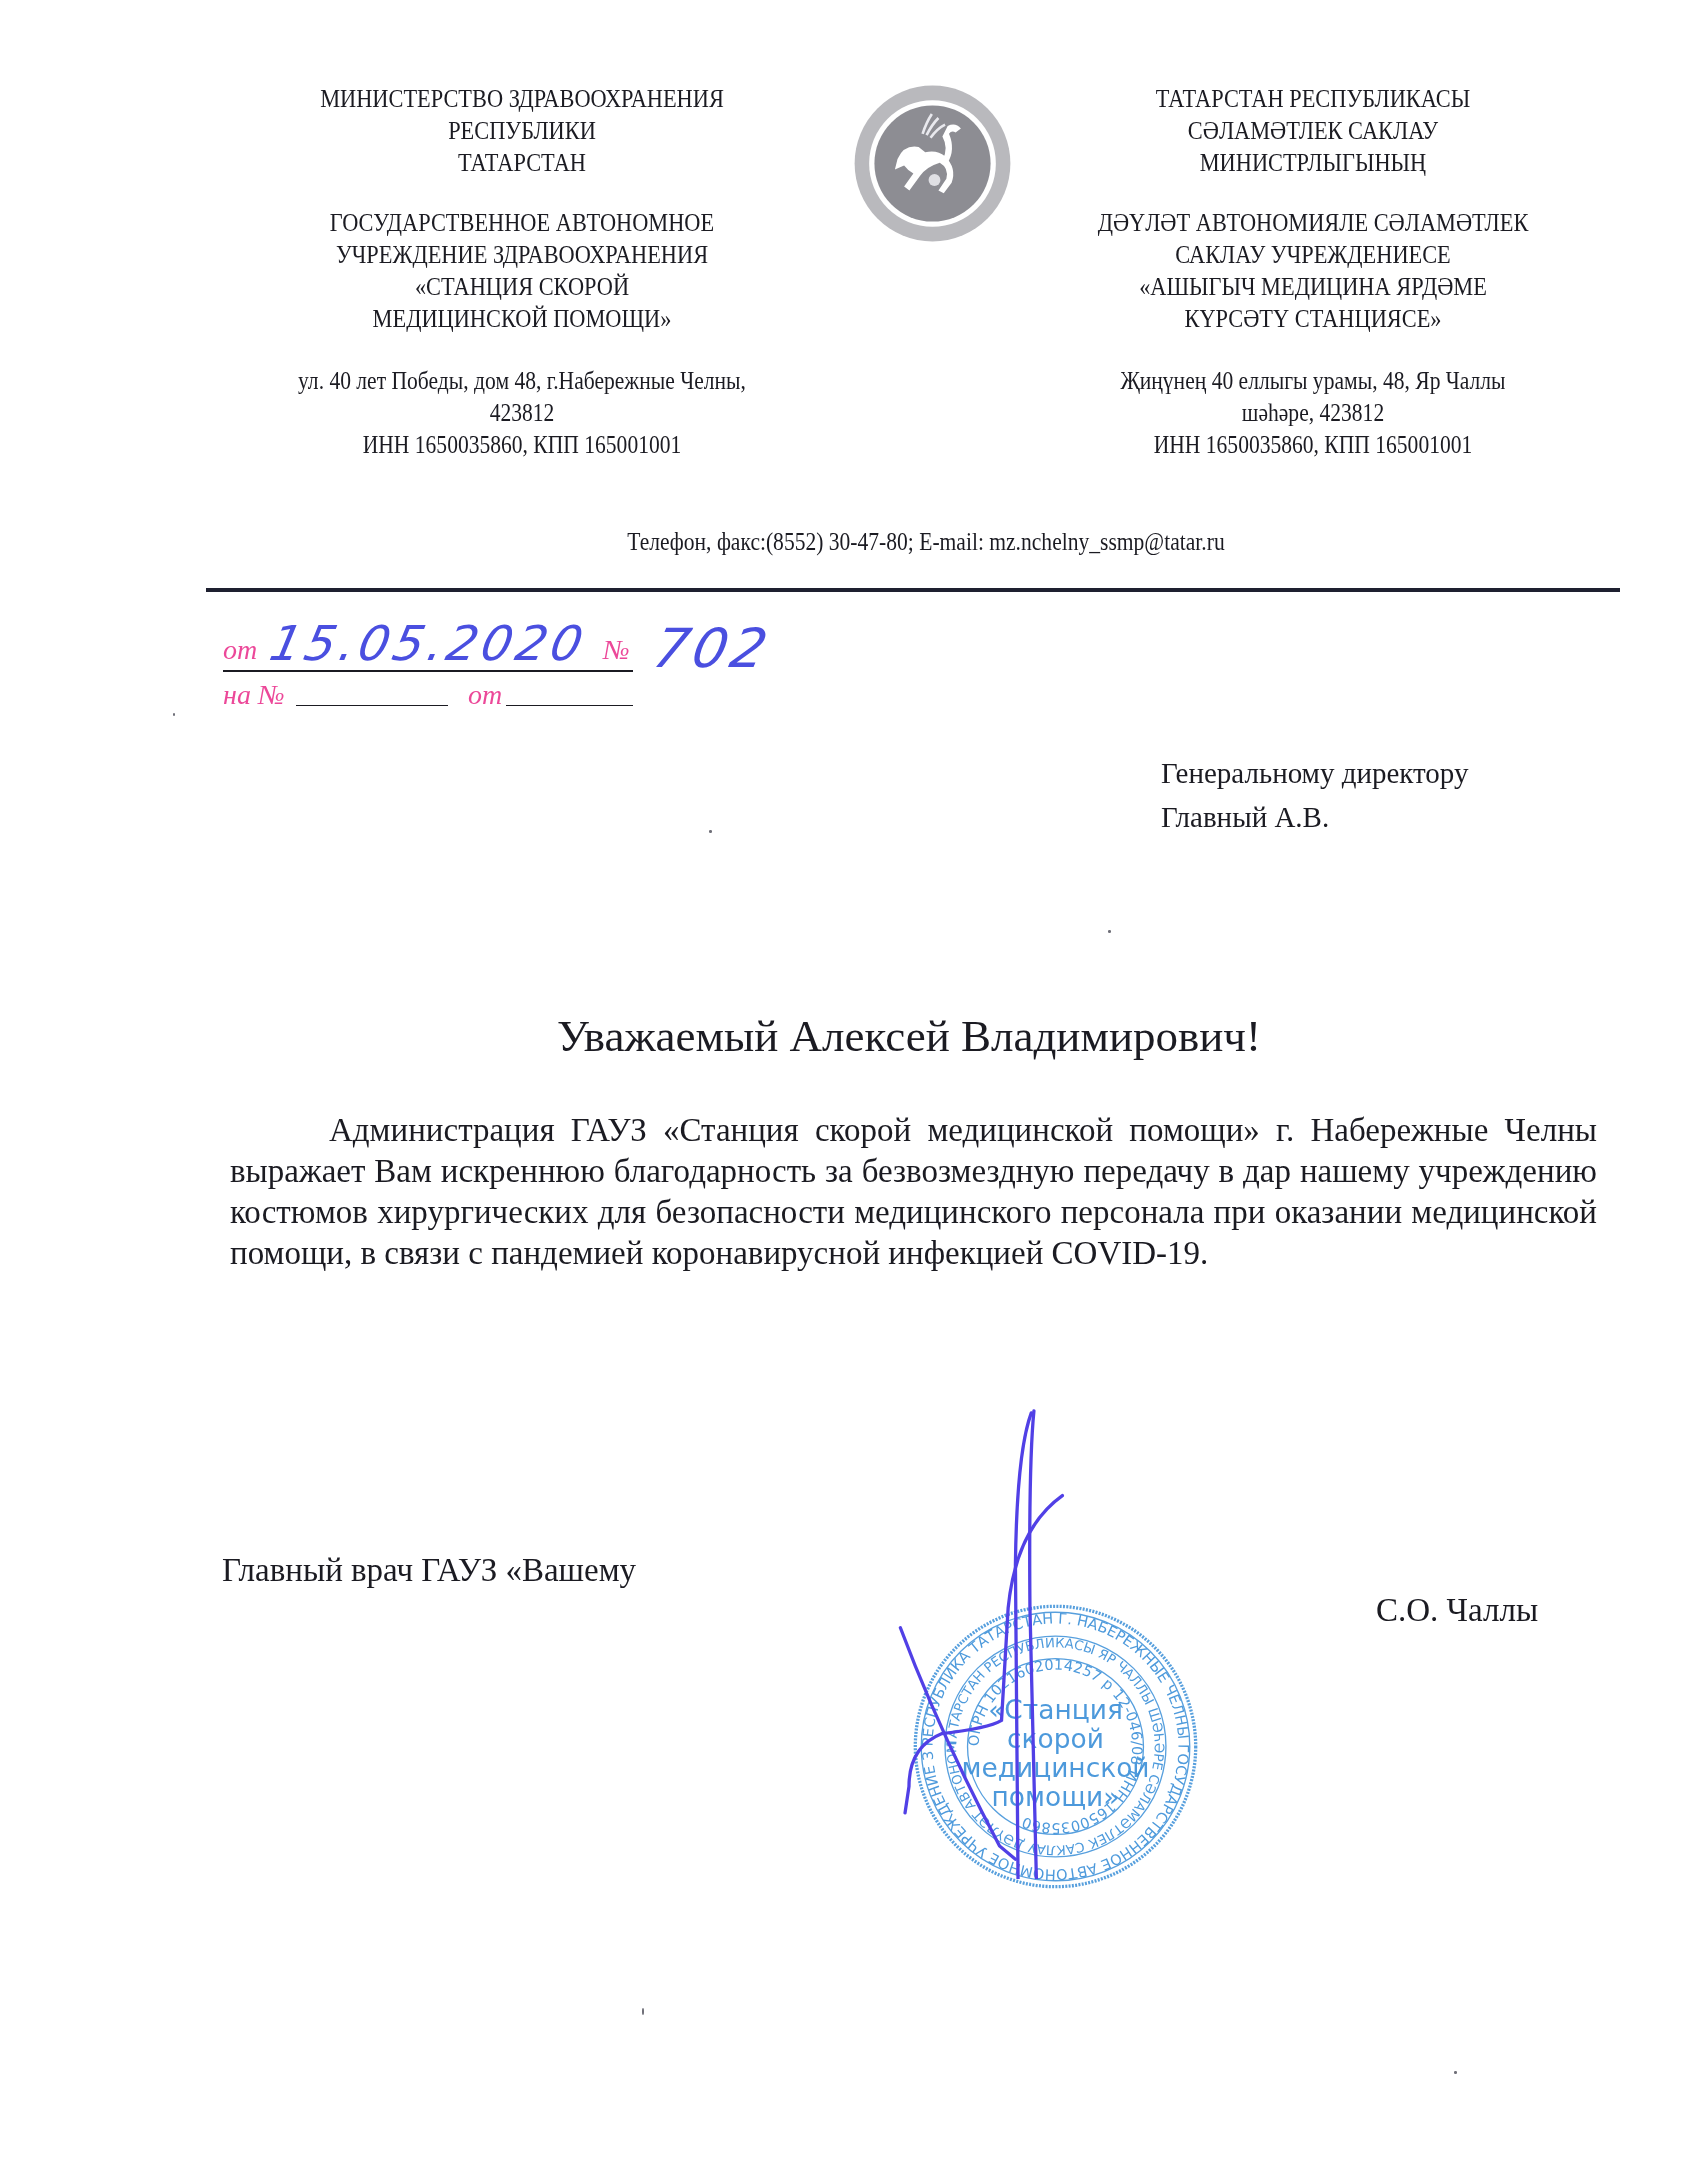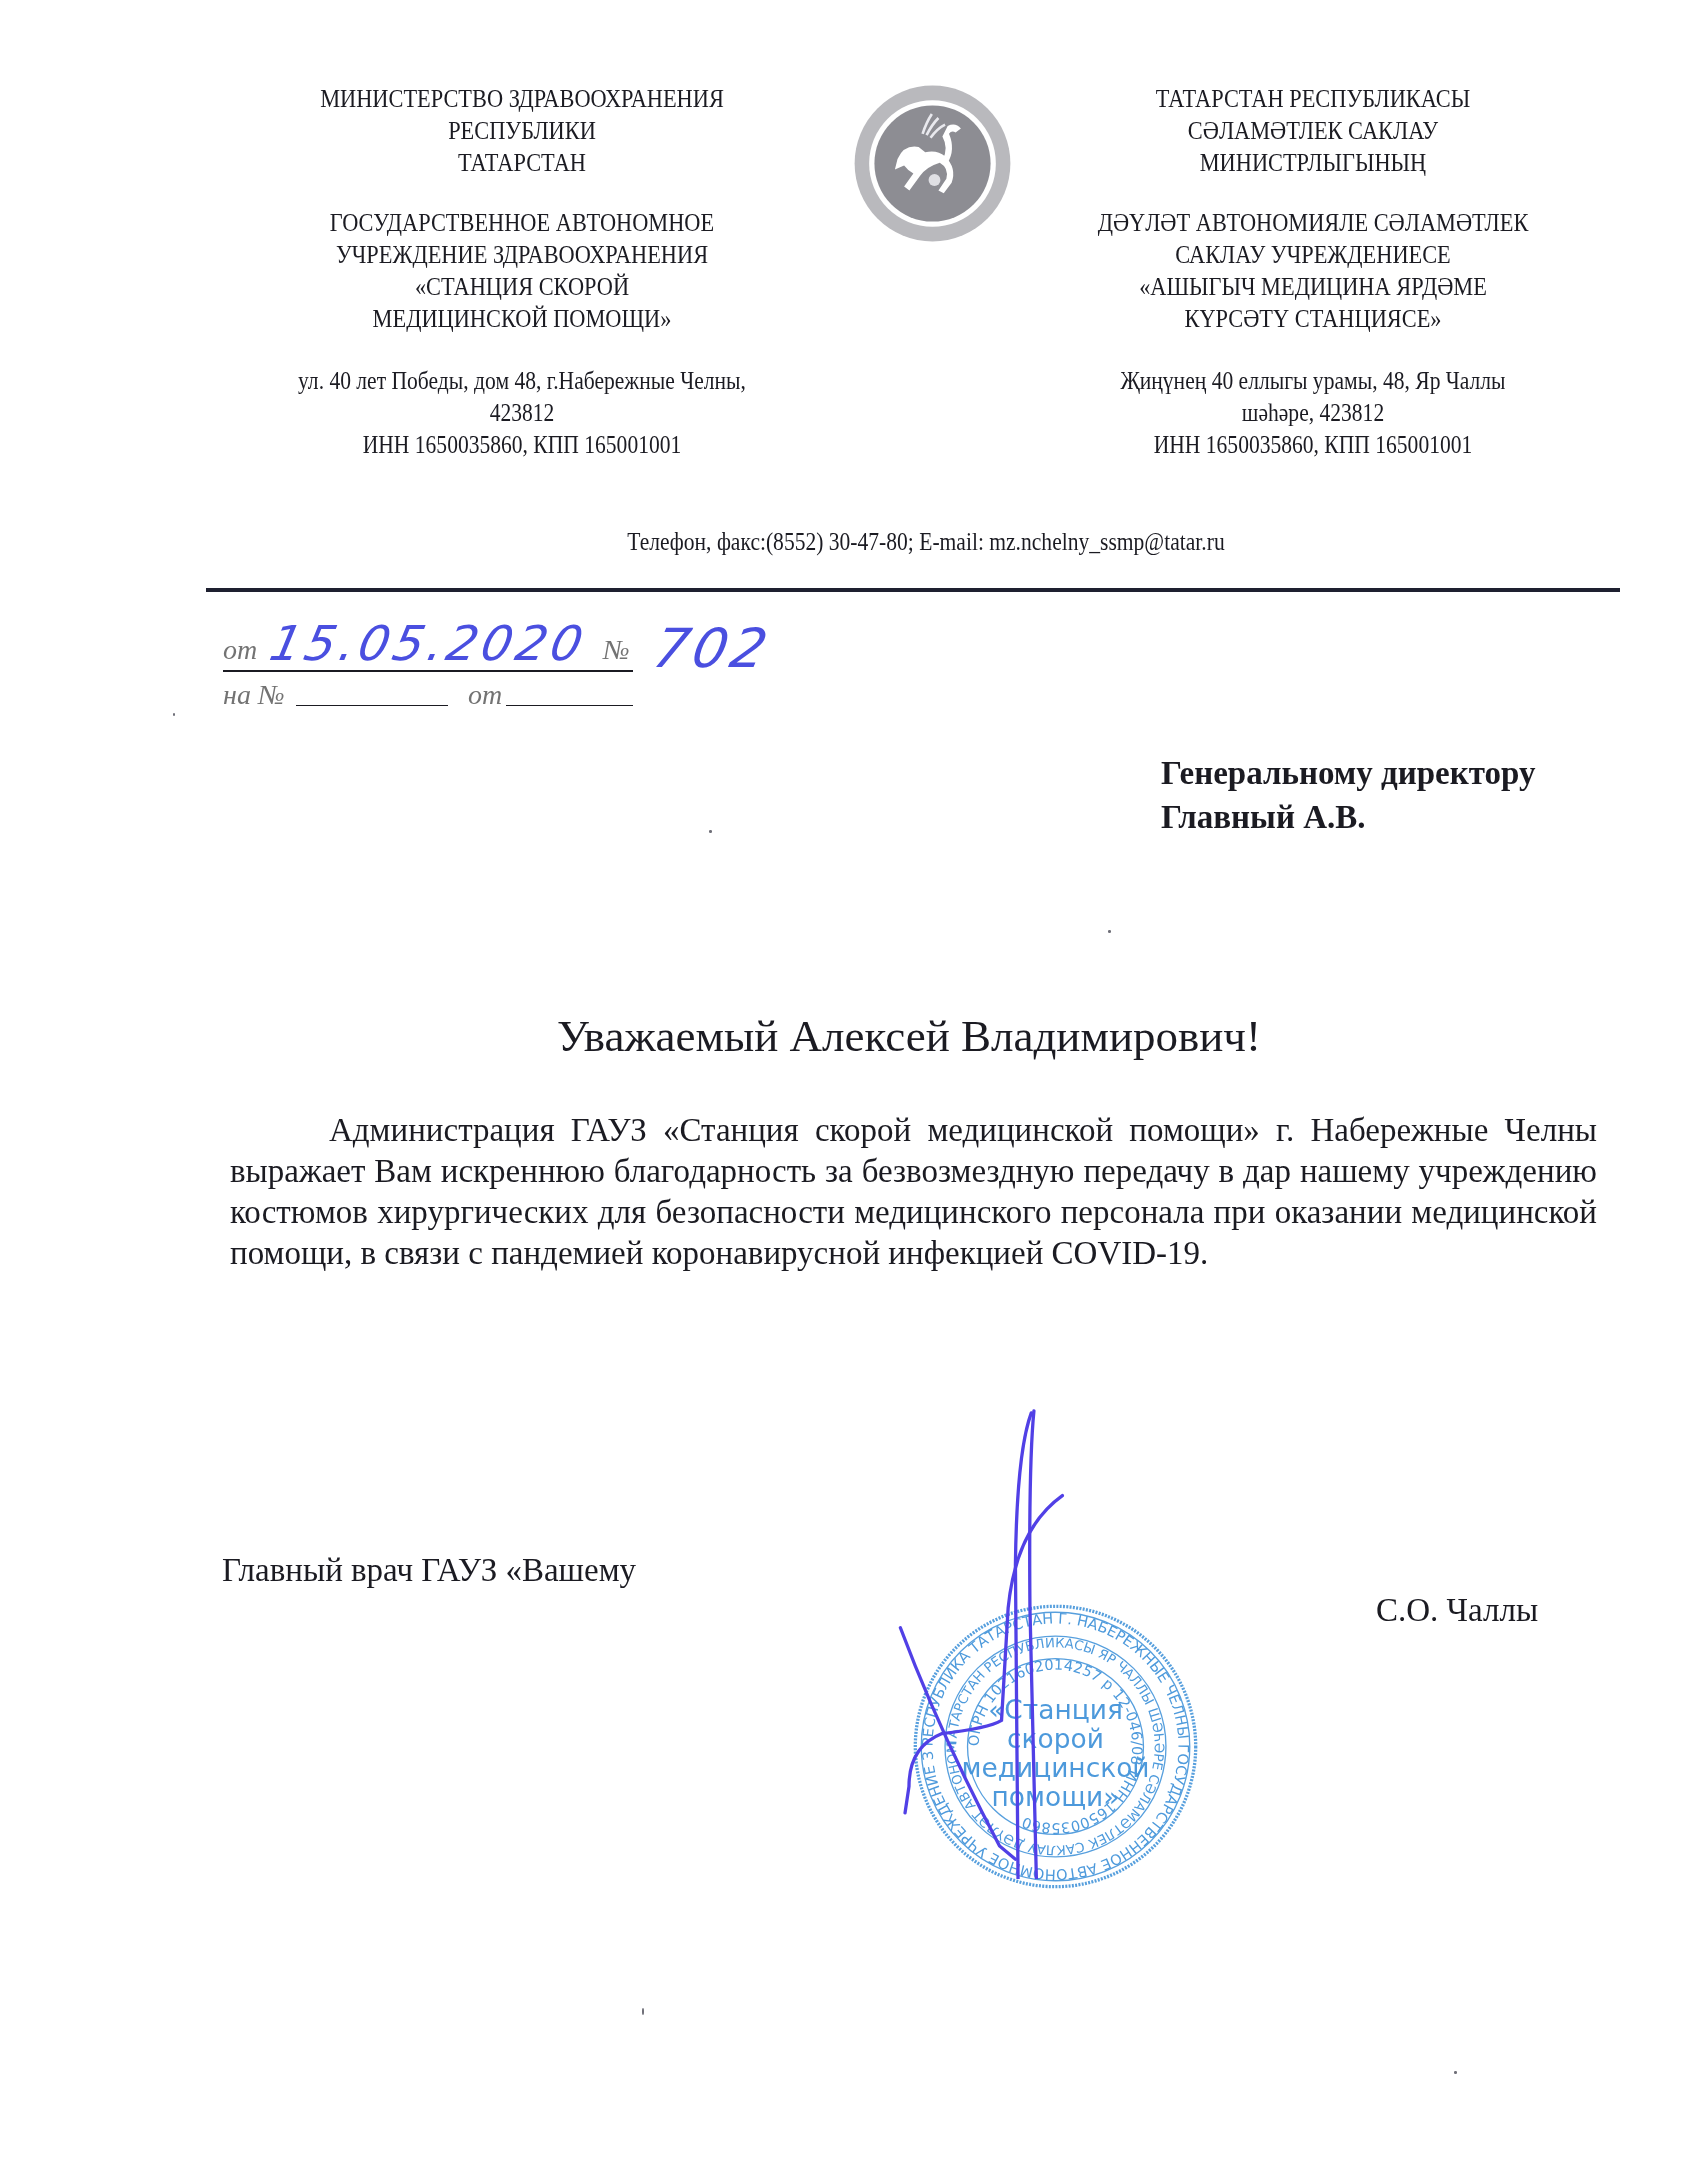--- a/index.html
+++ b/index.html
@@ -15,30 +15,30 @@
       transform: scaleX(0.86); transform-origin: center top;
     }
     .hdr-left { left: 198px; width: 648px; }
     .hdr-right { left: 1022px; width: 582px; }
     .hdr .line { display: block; white-space: nowrap; }
     .addr { font-size: 24.5px; line-height: 32px; transform: scaleX(0.88); transform-origin: center top; }
     .contact { left: 463px; width: 926px; top: 527px; font-size: 24.5px; line-height: 30px; transform: scaleX(0.88); transform-origin: center top; white-space: nowrap; }
     .rule { left: 206px; top: 588px; width: 1414px; height: 4px; background: #1e2030; }
     .emblem { left: 850px; top: 81px; width: 165px; height: 165px; }
 
-    .ref { font-style: italic; font-size: 28px; color: #737373; }
+    .ref { font-style: italic; font-size: 28px; color: #ec4899; }
     .ref-line { position: absolute; height: 2px; background: #1b1b22; }
     .hand {
       position: absolute; color: #4a4fe0; font-style: italic;
       font-family: "DejaVu Sans", sans-serif; font-weight: normal;
       font-size: 48px; letter-spacing: 4px;
       transform: skewX(-12deg);
     }
 
-    .addressee { left: 1161px; top: 751px; font-size: 33px; line-height: 44px; font-weight: bold; }
+    .addressee { left: 1161px; top: 751px; font-size: 29px; line-height: 44px; }
     .addressee span { display: block; white-space: nowrap; }
 
     .salutation { left: 198px; width: 1422px; top: 1016px; font-size: 45px; font-weight: normal; text-align: center; line-height: 40px; }
 
     .body-text { left: 222px; width: 1383px; top: 1102px; font-size: 33px; line-height: 41px; text-align: justify; }
     .body-text p { margin: 8px; text-indent: 99px; }
     .body-text p + p { text-indent: 76px; }
 
     .sign-title { left: 222px; top: 1551px; font-size: 33px; line-height: 38px; }
     .sign-title span { display: block; white-space: nowrap; }

